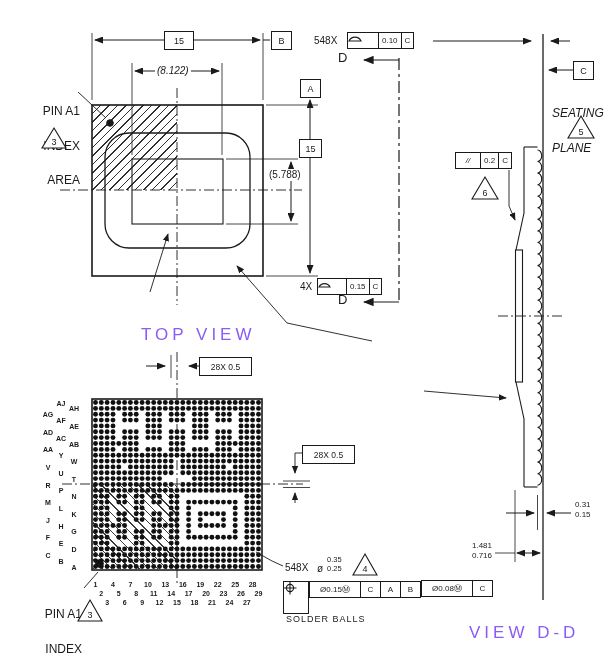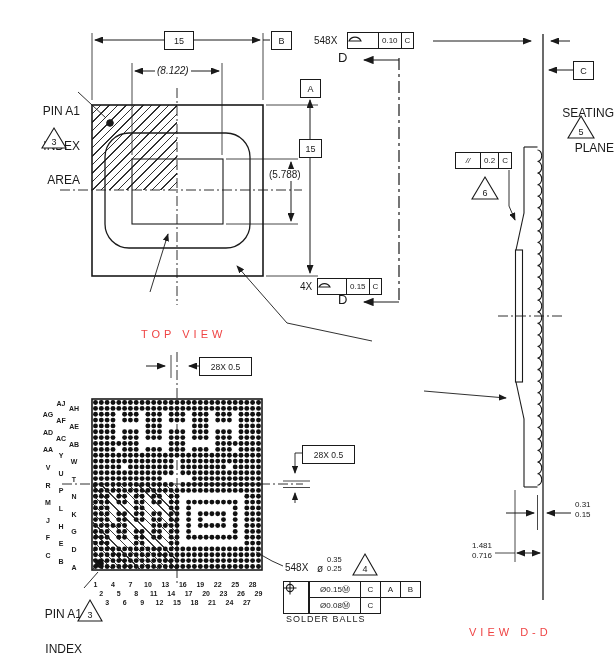--- a/index.html
+++ b/index.html
@@ -1,23 +1,23 @@
 <!DOCTYPE html>
 <html><head>
 <meta charset="utf-8">
 <style>
   html,body{margin:0;padding:0;background:#fff;}
   #canvas{position:relative;width:616px;height:662px;background:#fff;overflow:hidden;
           font-family:"Liberation Sans",sans-serif;color:#1a1a1a;}
   svg{position:absolute;left:0;top:0;}
   .t{position:absolute;font-size:12px;line-height:11.5px;white-space:pre;color:#1a1a1a;}
   .ra{text-align:right;}
-  .ctr{text-align:right;}
+  .ctr{text-align:left;font-style:italic;}
   .wbg{background:#fff;padding:0 2px;}
-  .title{font-size:11px;letter-spacing:4px;color:#ef4444;}
+  .title{font-size:17px;letter-spacing:4px;color:#8b5cf6;}
   .dletter{font-size:13px;font-weight:500;}
   .dimtxt{font-size:10px;}
   .box{position:absolute;border:1px solid #1a1a1a;background:#fff;font-size:9px;
        display:flex;align-items:center;justify-content:center;}
   .fcf{position:absolute;display:flex;background:#fff;font-size:8px;align-items:stretch;}
   .fcf .cell{border:1px solid #1a1a1a;display:flex;align-items:center;justify-content:center;
              padding:0 3px;margin-left:-1px;background:#fff;height:15px;}
   .fcf .cell:first-child{margin-left:0;}
   .hatch-tl{position:absolute;left:92px;top:105px;width:85px;height:85px;
     background:repeating-linear-gradient(135deg,rgba(26,26,26,.9) 0 1px,transparent 1px 6px);}
@@ -983,21 +983,21 @@
     <text x="14" y="20" text-anchor="middle" font-size="9" fill="#1a1a1a">4</text>
   </svg>
 
   <div class="fcf" style="left:283px;top:581px;">
     <span class="cell" style="width:18px;height:31px;">
       <svg width="14" height="14">
         <circle cx="7" cy="7" r="3.6" fill="none" stroke="#1a1a1a" stroke-width="1.1"></circle>
         <path d="M7,0.5 V13.5 M0.5,7 H13.5" stroke="#1a1a1a" stroke-width="1.1"></path>
       </svg>
     </span>
-    <span style="display:flex;flex-direction:column;">
+    <span style="display:flex;flex-direction:row;">
       <span style="display:flex;">
         <span class="cell" style="width:44px;">Ø0.15Ⓜ</span>
         <span class="cell" style="width:13px;">C</span>
         <span class="cell" style="width:13px;">A</span>
         <span class="cell" style="width:13px;">B</span>
       </span>
       <span style="display:flex;margin-top:-1px;">
         <span class="cell" style="width:44px;">Ø0.08Ⓜ</span>
         <span class="cell" style="width:13px;">C</span>
       </span>

